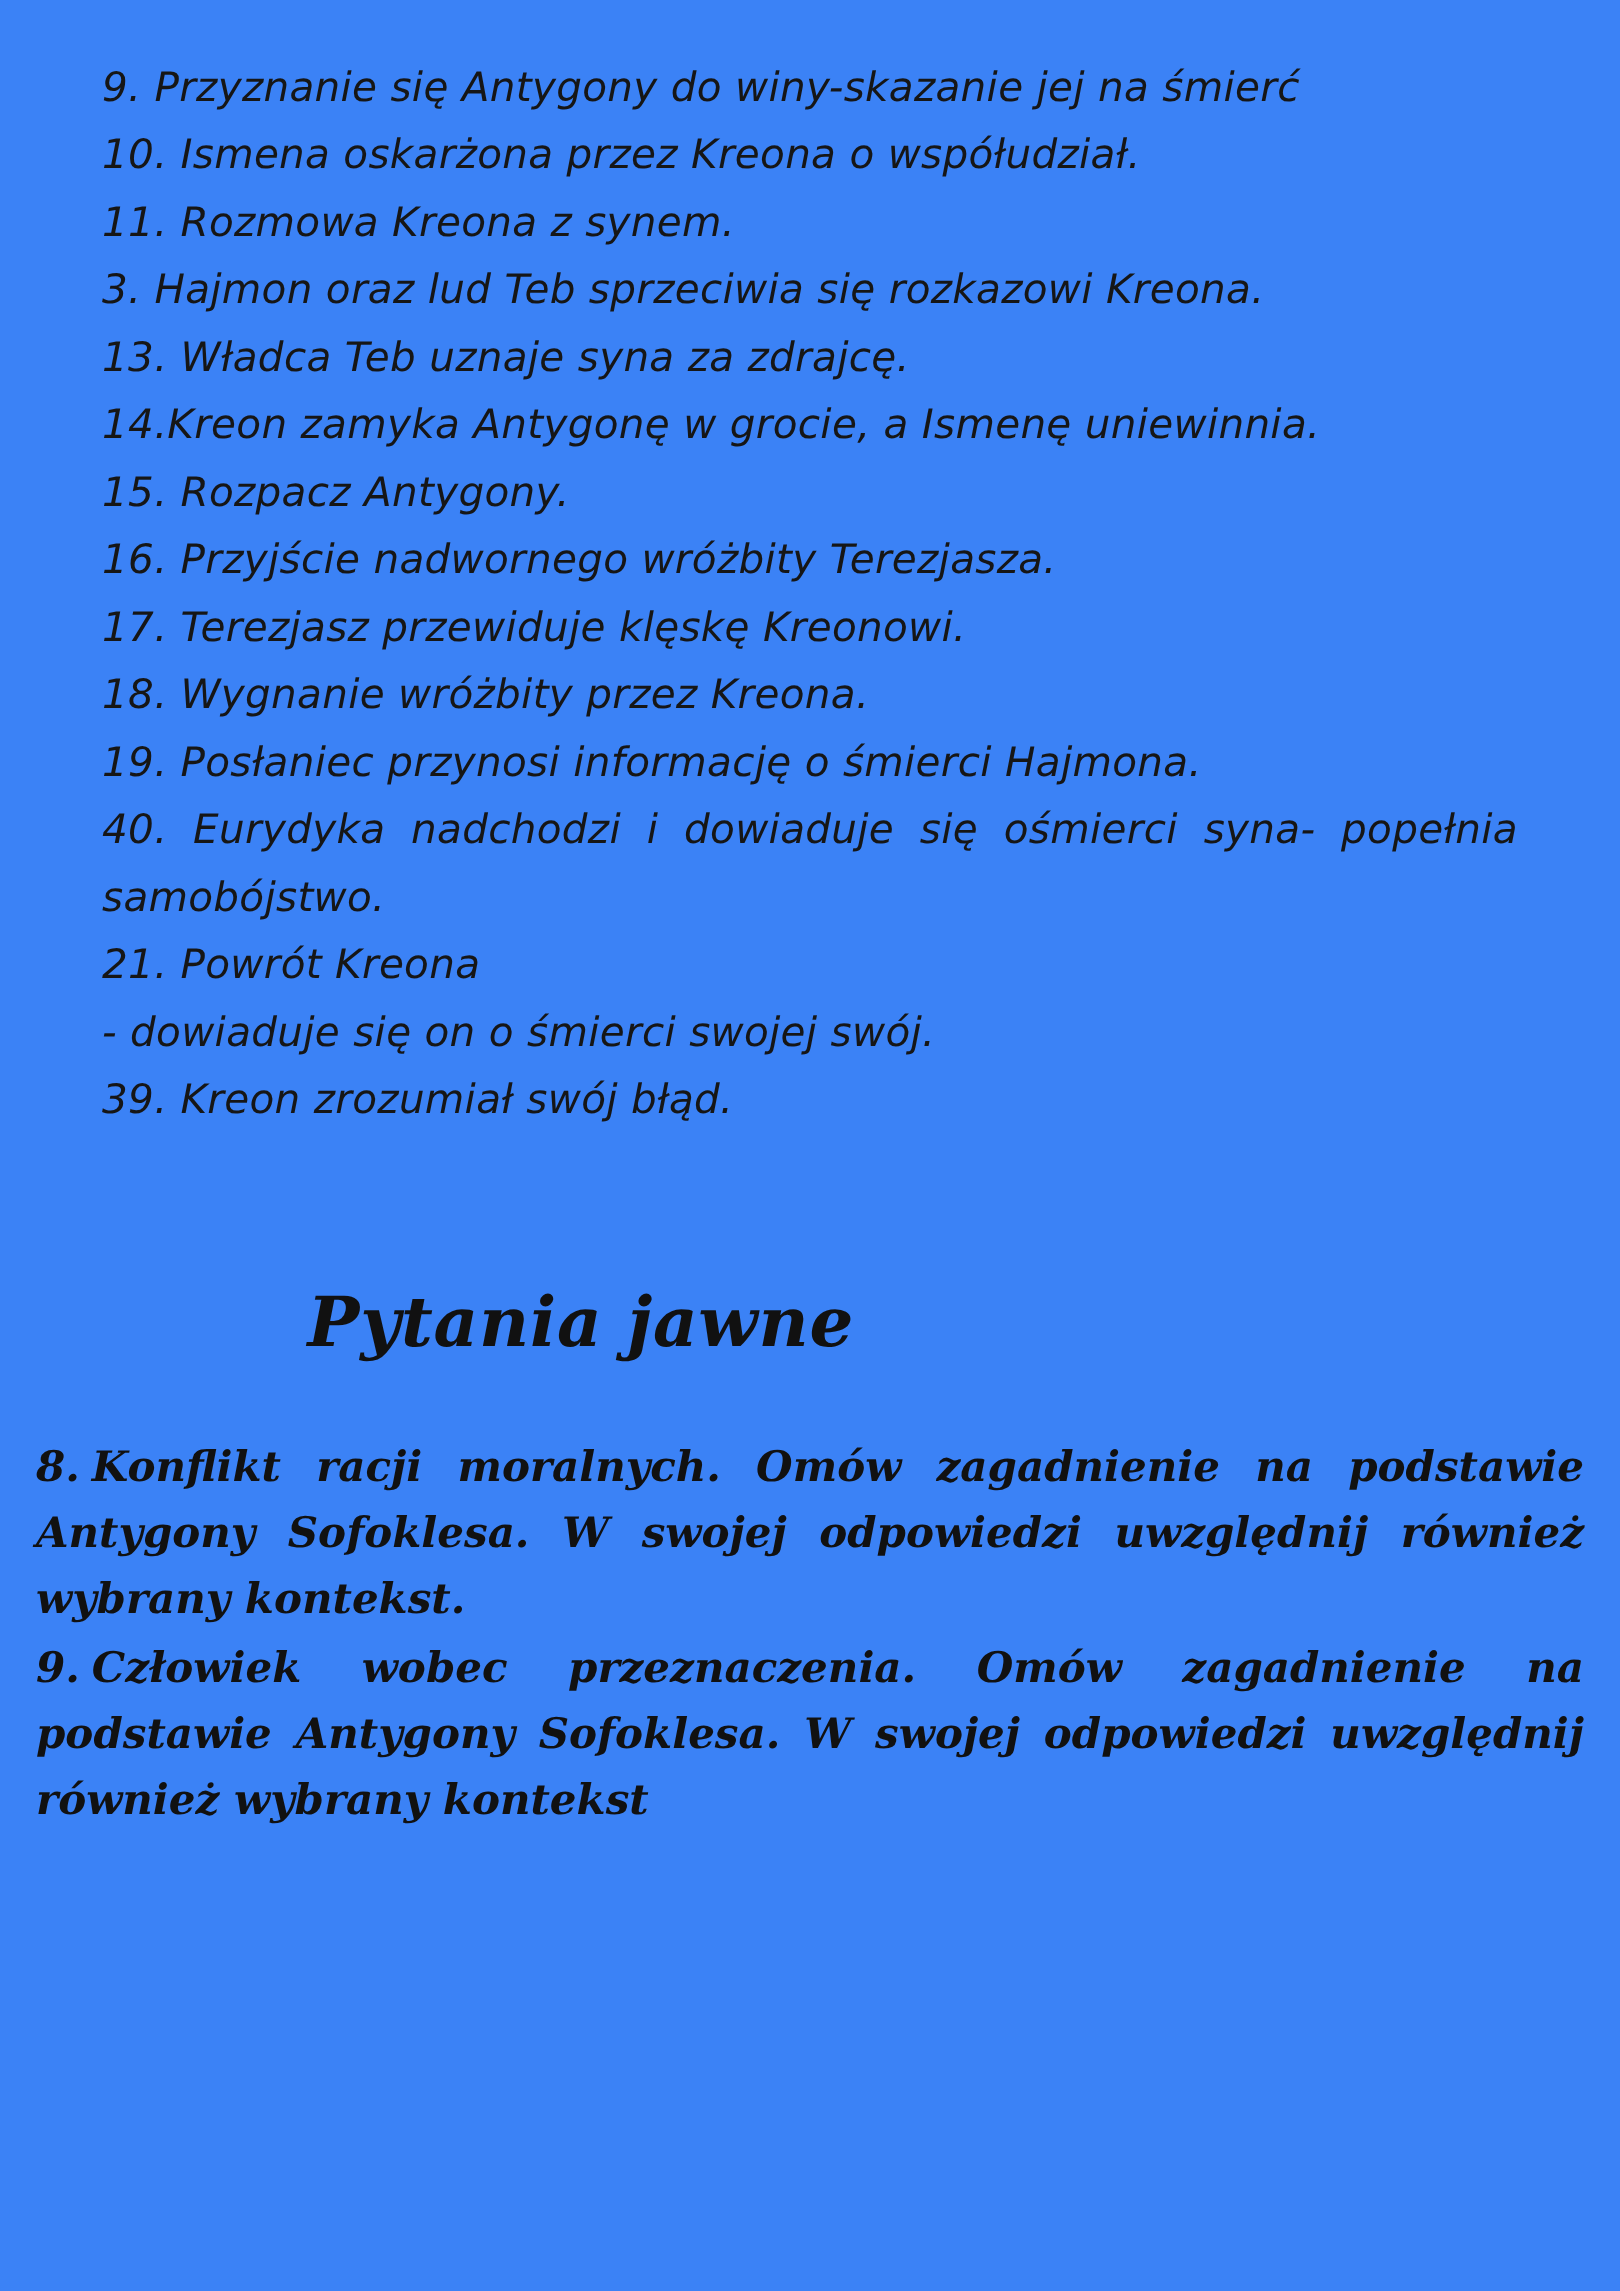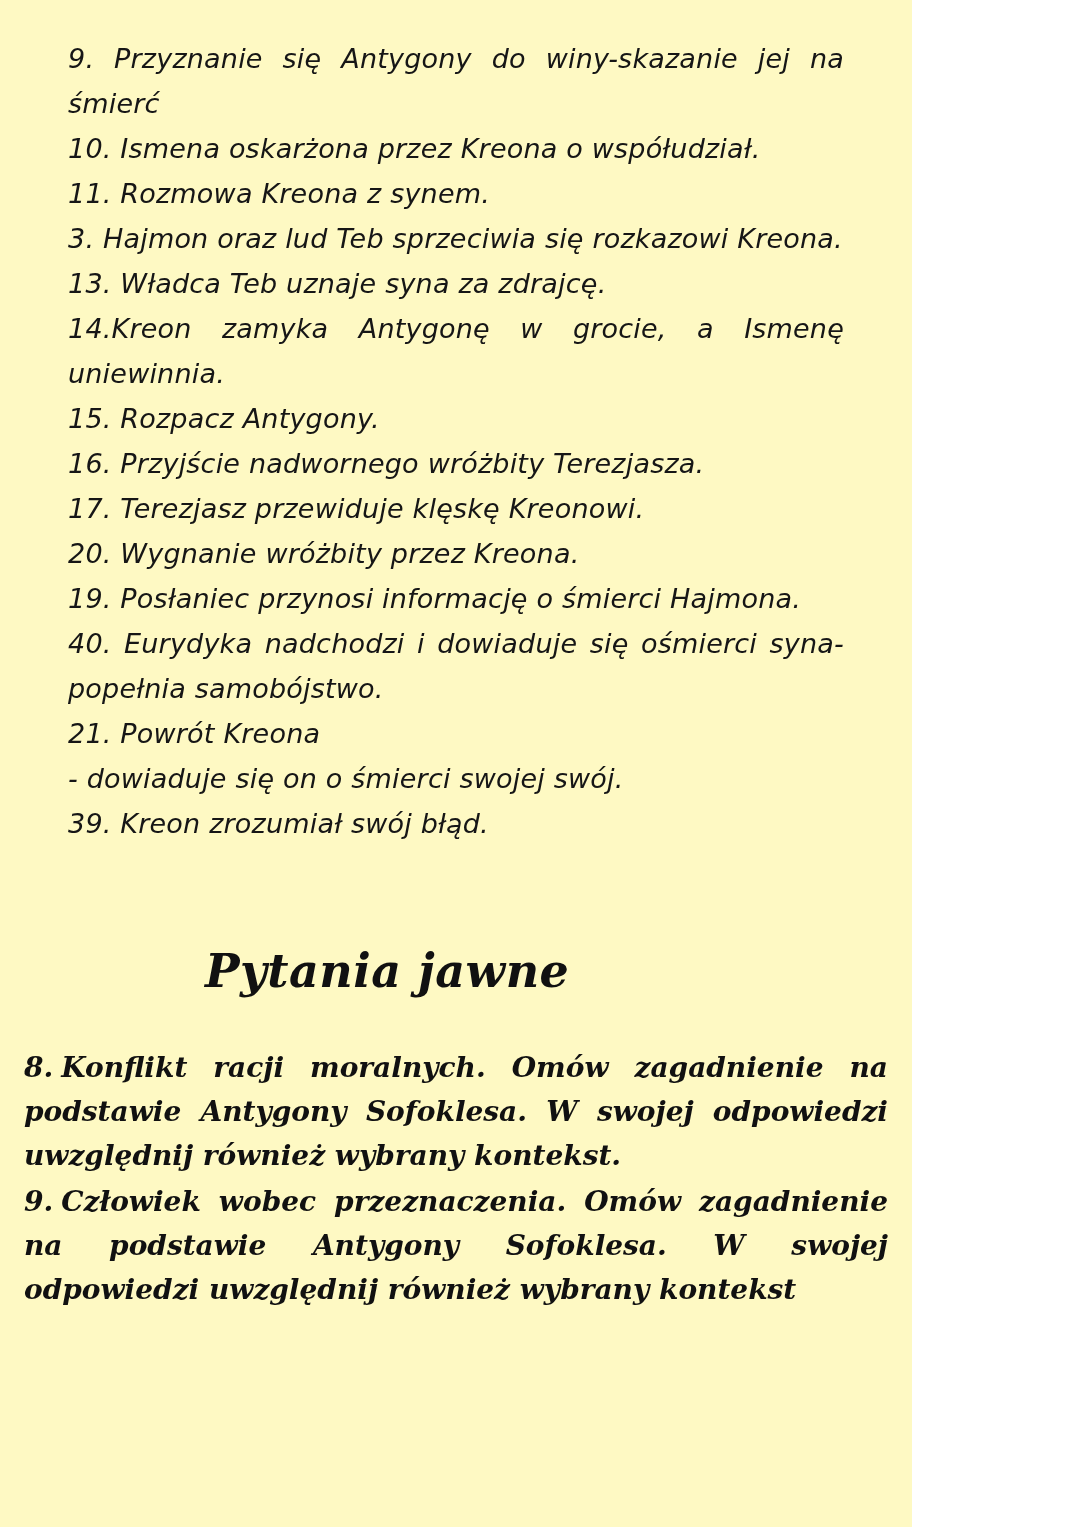--- a/index.html
+++ b/index.html
@@ -5,24 +5,24 @@
   * { margin: 0; padding: 0; box-sizing: border-box; }
   html, body { background: #ffffff; }
   body {
     width: 1080px;
     min-height: 1527px;
     margin: 0 auto;
     color: #161616;
     font-family: "DejaVu Sans", sans-serif;
   }
   .page {
-    width: 912px;
+    width: 1080px;
     min-height: 1527px;
     padding: 36px 0 40px 0;
-    background: #fef9c3;
+    background: #3b82f6;
   }
   
   .plot-list {
     padding: 0 68px;
     font-style: italic;
     font-size: 27px;
     line-height: 45px;
     letter-spacing: 0.2px;
   }
   .plot-list p {
@@ -63,21 +63,21 @@
   <div class="plot-list">
     <p>9. Przyznanie się Antygony do winy-skazanie jej na śmierć</p>
     <p>10. Ismena oskarżona przez Kreona o współudział.</p>
     <p>11. Rozmowa Kreona z synem.</p>
     <p>3. Hajmon oraz lud Teb sprzeciwia się rozkazowi Kreona.</p>
     <p>13. Władca Teb uznaje syna za zdrajcę.</p>
     <p>14.Kreon zamyka Antygonę w grocie, a Ismenę uniewinnia.</p>
     <p>15. Rozpacz Antygony.</p>
     <p>16. Przyjście nadwornego wróżbity Terezjasza.</p>
     <p>17. Terezjasz przewiduje klęskę Kreonowi.</p>
-    <p>20. Wygnanie wróżbity przez Kreona.</p>
+    <p>18. Wygnanie wróżbity przez Kreona.</p>
     <p>19. Posłaniec przynosi informację o śmierci Hajmona.</p>
     <p>40. Eurydyka nadchodzi i dowiaduje się ośmierci syna- popełnia samobójstwo.</p>
     <p>21. Powrót Kreona</p>
     <p>- dowiaduje się on o śmierci swojej swój.</p>
     <p>39. Kreon zrozumiał swój błąd.</p>
   </div>
 
   <h1 class="section-heading">Pytania jawne</h1>
 
   <div class="questions">

